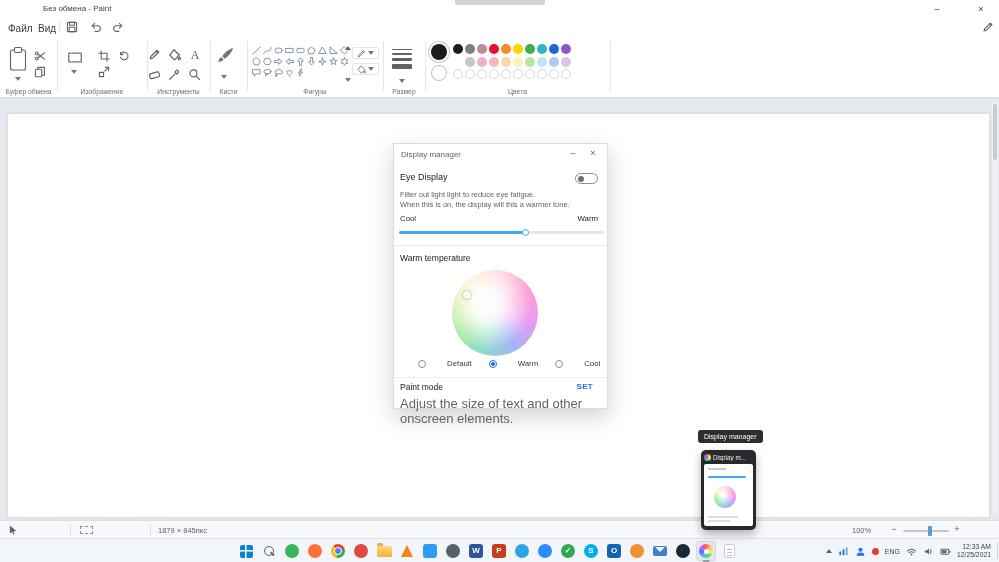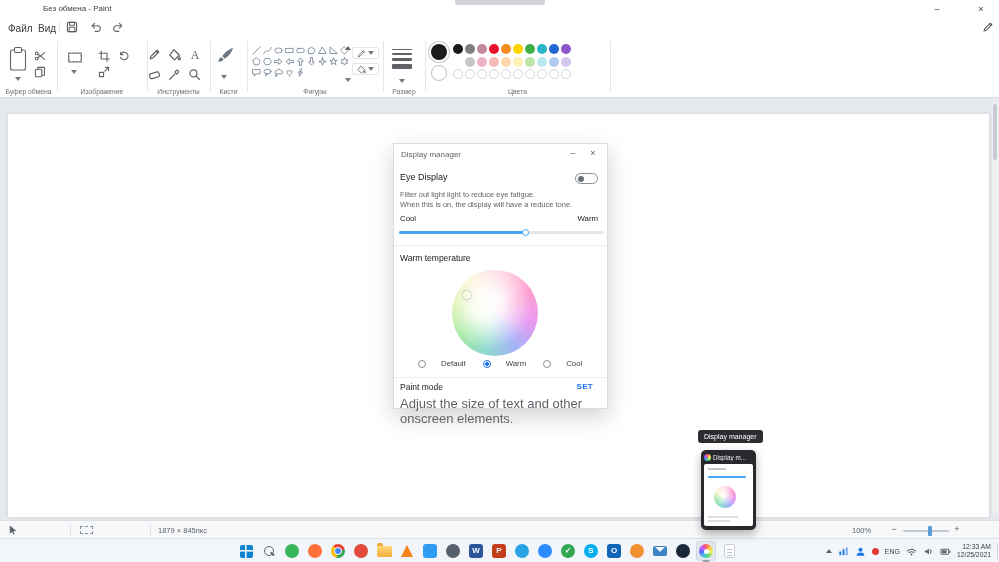--- a/index.html
+++ b/index.html
@@ -141,21 +141,21 @@
 #dlg-slider .fill{height:100%;background:#42a5f5;border-radius:2px}
 #dlg-slider .thumb{position:absolute;top:-2.5px;width:7px;height:7px;border-radius:50%;background:#fff;border:1.5px solid #42a5f5;margin-left:-4px}
 .dlg-sep{position:absolute;left:0;right:0;height:1px;background:#ededee}
 #dlg-sep1{top:101px}
 #ct-title{position:absolute;left:6px;top:109px;font-size:8.5px;color:#202124}
 #wheel{position:absolute;left:58px;top:126px;width:86px;height:86px;border-radius:50%;
  background:radial-gradient(circle at 42% 42%,rgba(255,255,255,1) 0%,rgba(255,255,255,.85) 22%,rgba(255,255,255,0) 62%),
  conic-gradient(from 0deg,#ffd9e0,#ff9fd0 55deg,#e79bf2 105deg,#a3b4f7 150deg,#8fd9cd 195deg,#9fe89f 235deg,#d7f0a0 285deg,#fff3cf 325deg,#ffd9e0 360deg)}
 #wheel-selector{position:absolute;width:8px;height:8px;border:1.5px solid #fff;border-radius:50%;box-shadow:0 0 2px rgba(0,0,0,.55);transform:translate(-50%,-50%)}
 #dlg-radios{position:absolute;left:24px;top:215px;display:flex;gap:17px}
-.radio{display:flex;align-items:center;gap:15px;font-size:7.8px;color:#3c4043}
+.radio{display:flex;align-items:center;gap:21px;font-size:7.8px;color:#3c4043}
 .rc{width:8px;height:8px;border:1px solid #8a8f95;border-radius:50%;background:#fff}
 .radio.sel .rc{border:1.5px solid #1a73e8;background:radial-gradient(circle,#1a73e8 0 38%,transparent 42%)}
 #dlg-sep2{top:233px}
 #vm-label{position:absolute;left:6px;top:238px;font-size:8.5px;color:#202124}
 #vm-set{position:absolute;right:14px;top:238px;font-size:8px;font-weight:bold;color:#1a73e8;letter-spacing:.3px}
 #vm-desc{position:absolute;left:6px;top:252px;font-size:13px;color:#5f6368}
 
 
 #tb-tooltip{left:698px;top:430px;background:#2b2d31;color:#fff;font-size:7px;padding:3px 6px;border-radius:3px}
 #tb-preview{left:701px;top:450px;width:55px;height:80px;background:#27292d;border-radius:5px;padding:3px;box-shadow:0 4px 10px rgba(0,0,0,.3)}
@@ -735,21 +735,21 @@
 <div class="abs" id="dlg">
   <span id="dlg-title">Display manager</span>
   <span class="dlg-ctl" id="dlg-min">–</span>
   <span class="dlg-ctl" id="dlg-close">×</span>
 
   <span id="ec-label">Eye Display</span>
   <span id="toggle">
       <span class="knob"></span>
     </span>
   <div id="ec-d1">Filter out light light to reduce eye fatigue.</div>
-  <div id="ec-d2">When this is on, the display will have a reduce tone.</div>
+  <div id="ec-d2">When this is on, the display will this a warmer tone.</div>
   <span id="sl-cool">Cool</span>
   <span id="sl-warm">Warm</span>
   <div id="dlg-slider">
     <div class="fill" style="width: 62%;"></div>
     <div class="thumb" style="left: 62%;"></div>
   </div>
   <div class="dlg-sep" id="dlg-sep1"></div>
 
   <div id="ct-title">Warm temperature</div>
   <div id="wheel">

